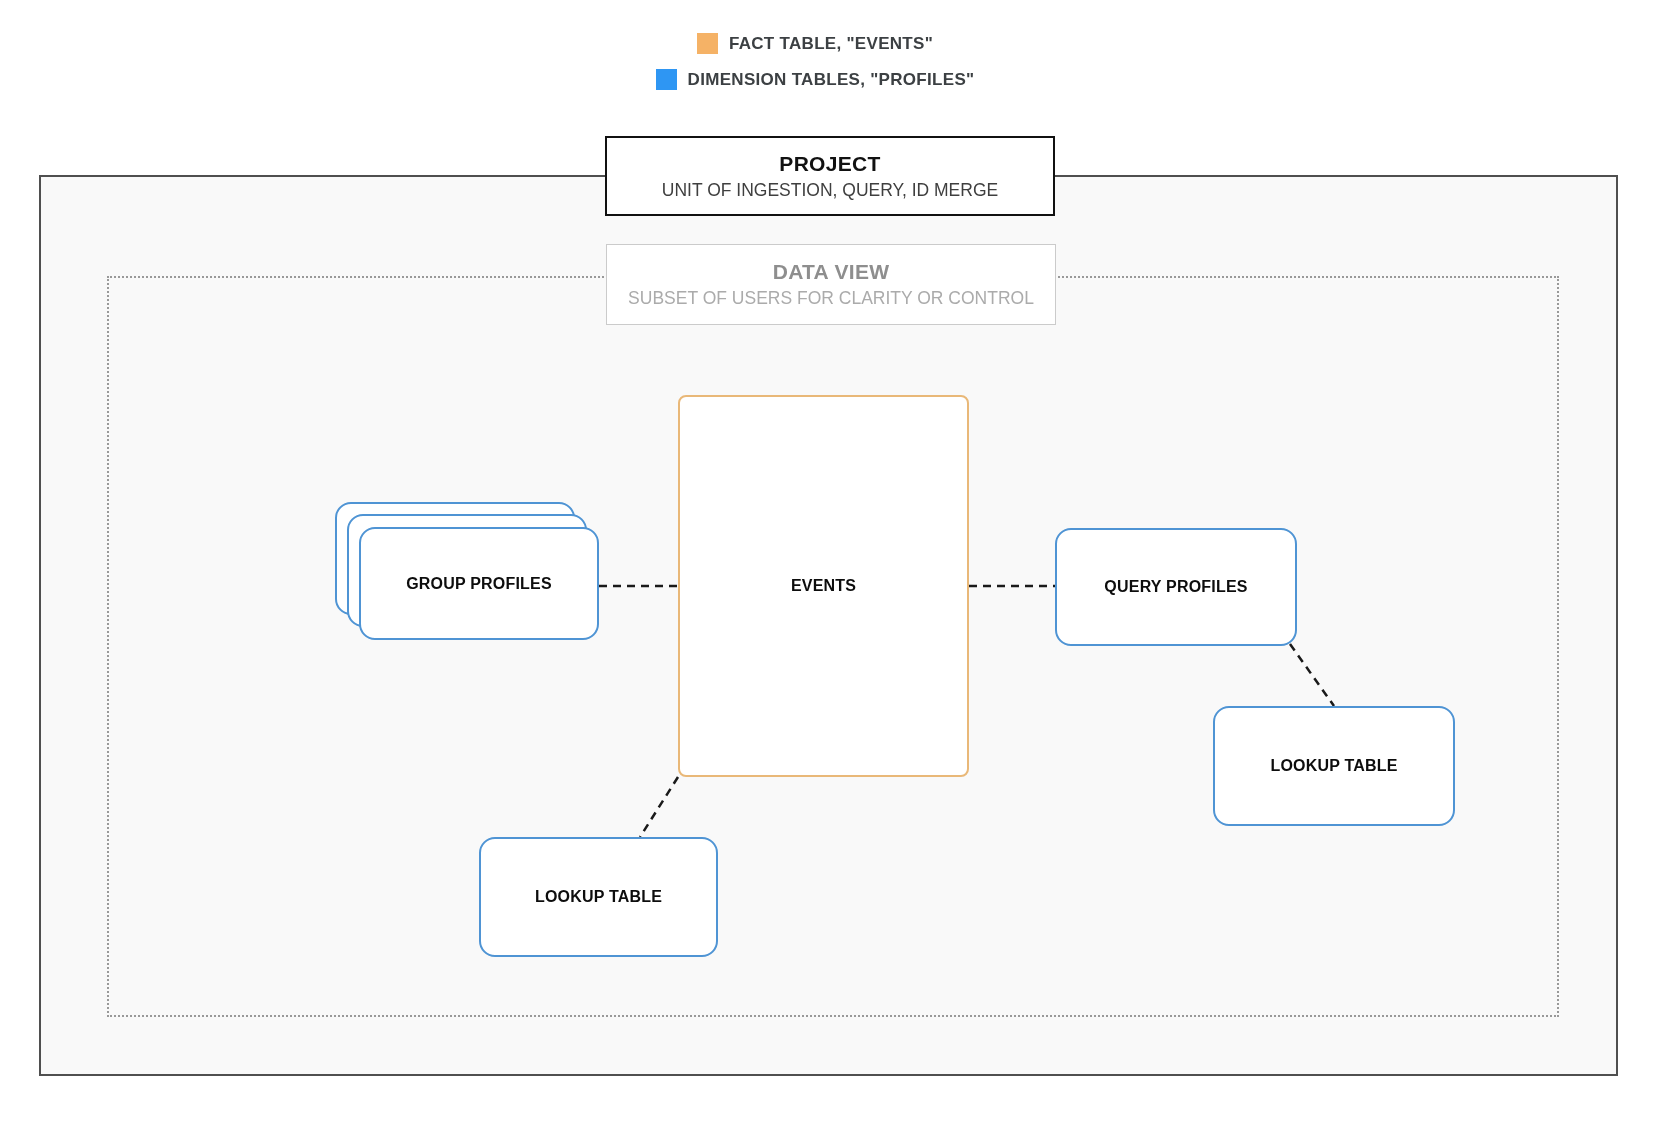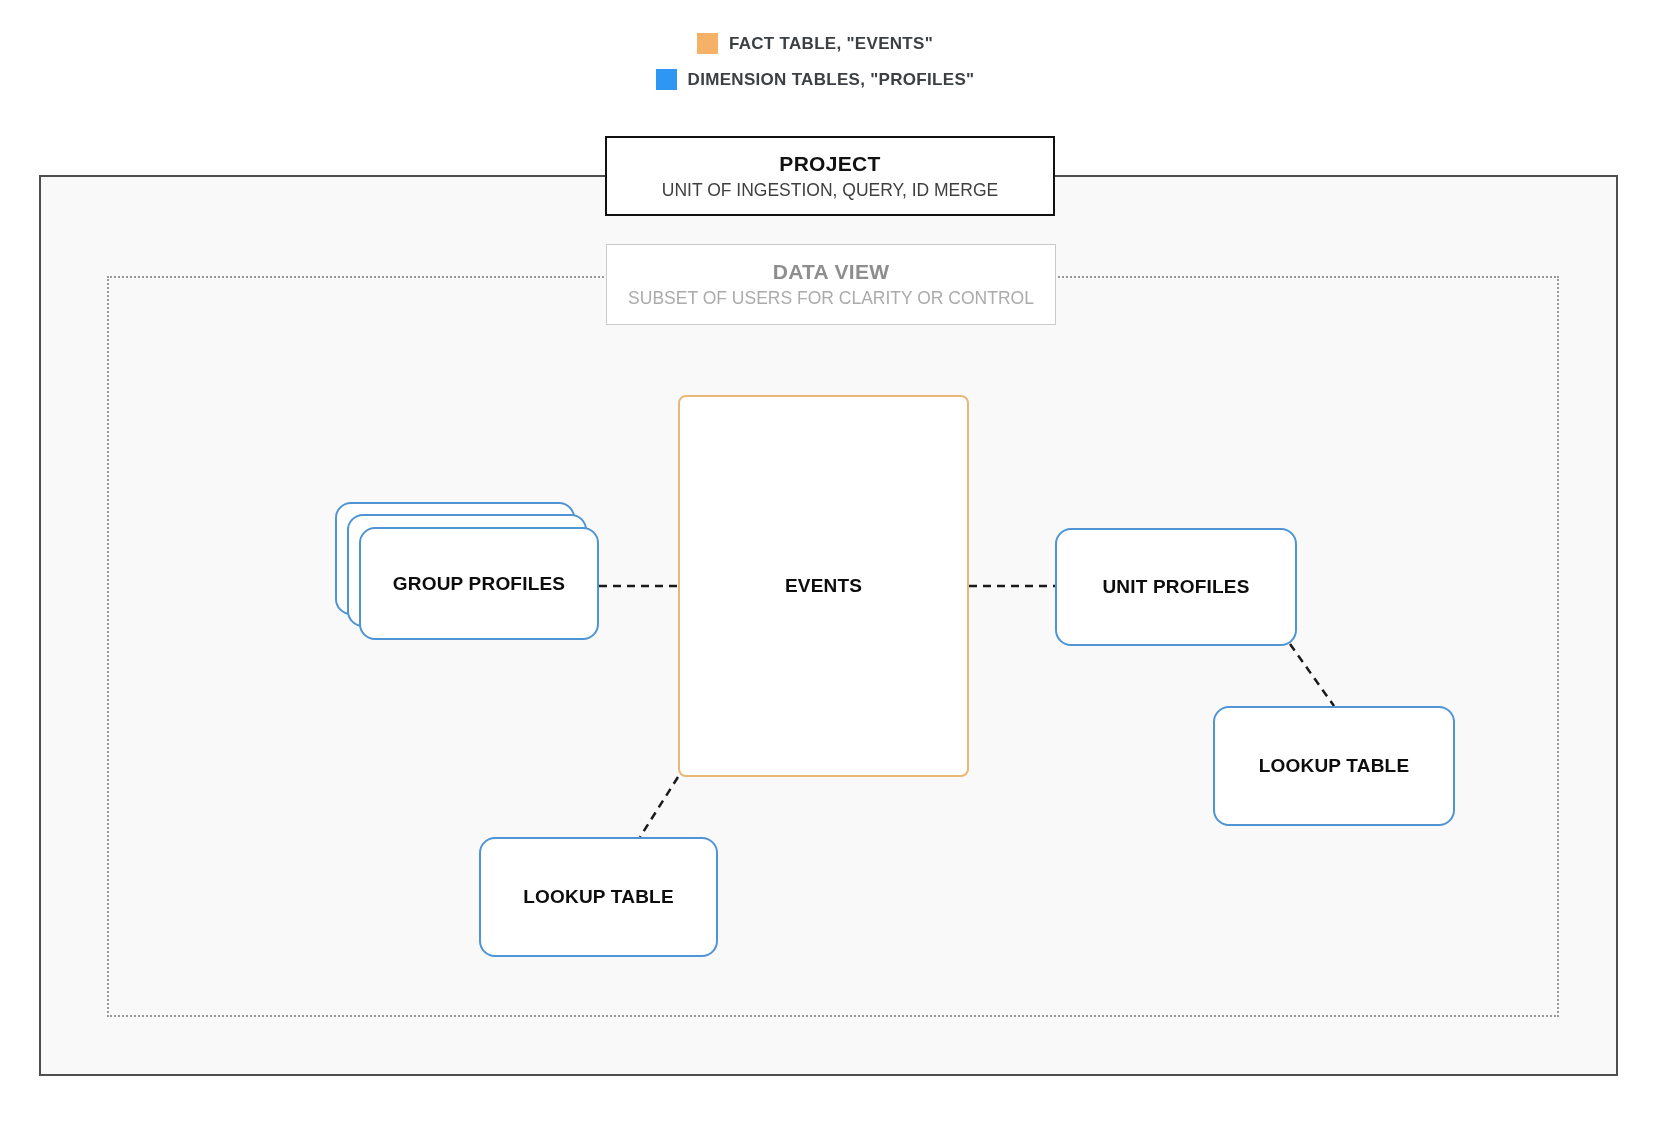--- a/index.html
+++ b/index.html
@@ -96,21 +96,21 @@
   .node {
     position: absolute;
     box-sizing: border-box;
     background: #ffffff;
     display: flex;
     align-items: center;
     justify-content: center;
     z-index: 5;
   }
   .node-label {
-    font-size: 19px; font-weight: 700; color: #0d0d0d;
+    font-size: 16px; font-weight: 700; color: #0d0d0d;
     letter-spacing: 0.2px; text-align: left;
   }
   .node.blue {
     border: 2px solid var(--profile_border);
     border-radius: 16px;
   }
   .node.orange {
     border: 2px solid var(--events_border);
     border-radius: 8px;
   }
@@ -161,21 +161,21 @@
     <span class="node-label">EVENTS</span>
   </div>
 
   <div class="stack-box stack-back"></div>
   <div class="stack-box stack-mid"></div>
   <div class="node blue group-front">
     <span class="node-label">GROUP PROFILES</span>
   </div>
 
   <div class="node blue user-profiles">
-    <span class="node-label">UNIT PROFILES</span>
+    <span class="node-label">QUERY PROFILES</span>
   </div>
 
   <div class="node blue lookup-right">
     <span class="node-label">LOOKUP TABLE</span>
   </div>
 
   <div class="node blue lookup-left">
     <span class="node-label">LOOKUP TABLE</span>
   </div>
 

